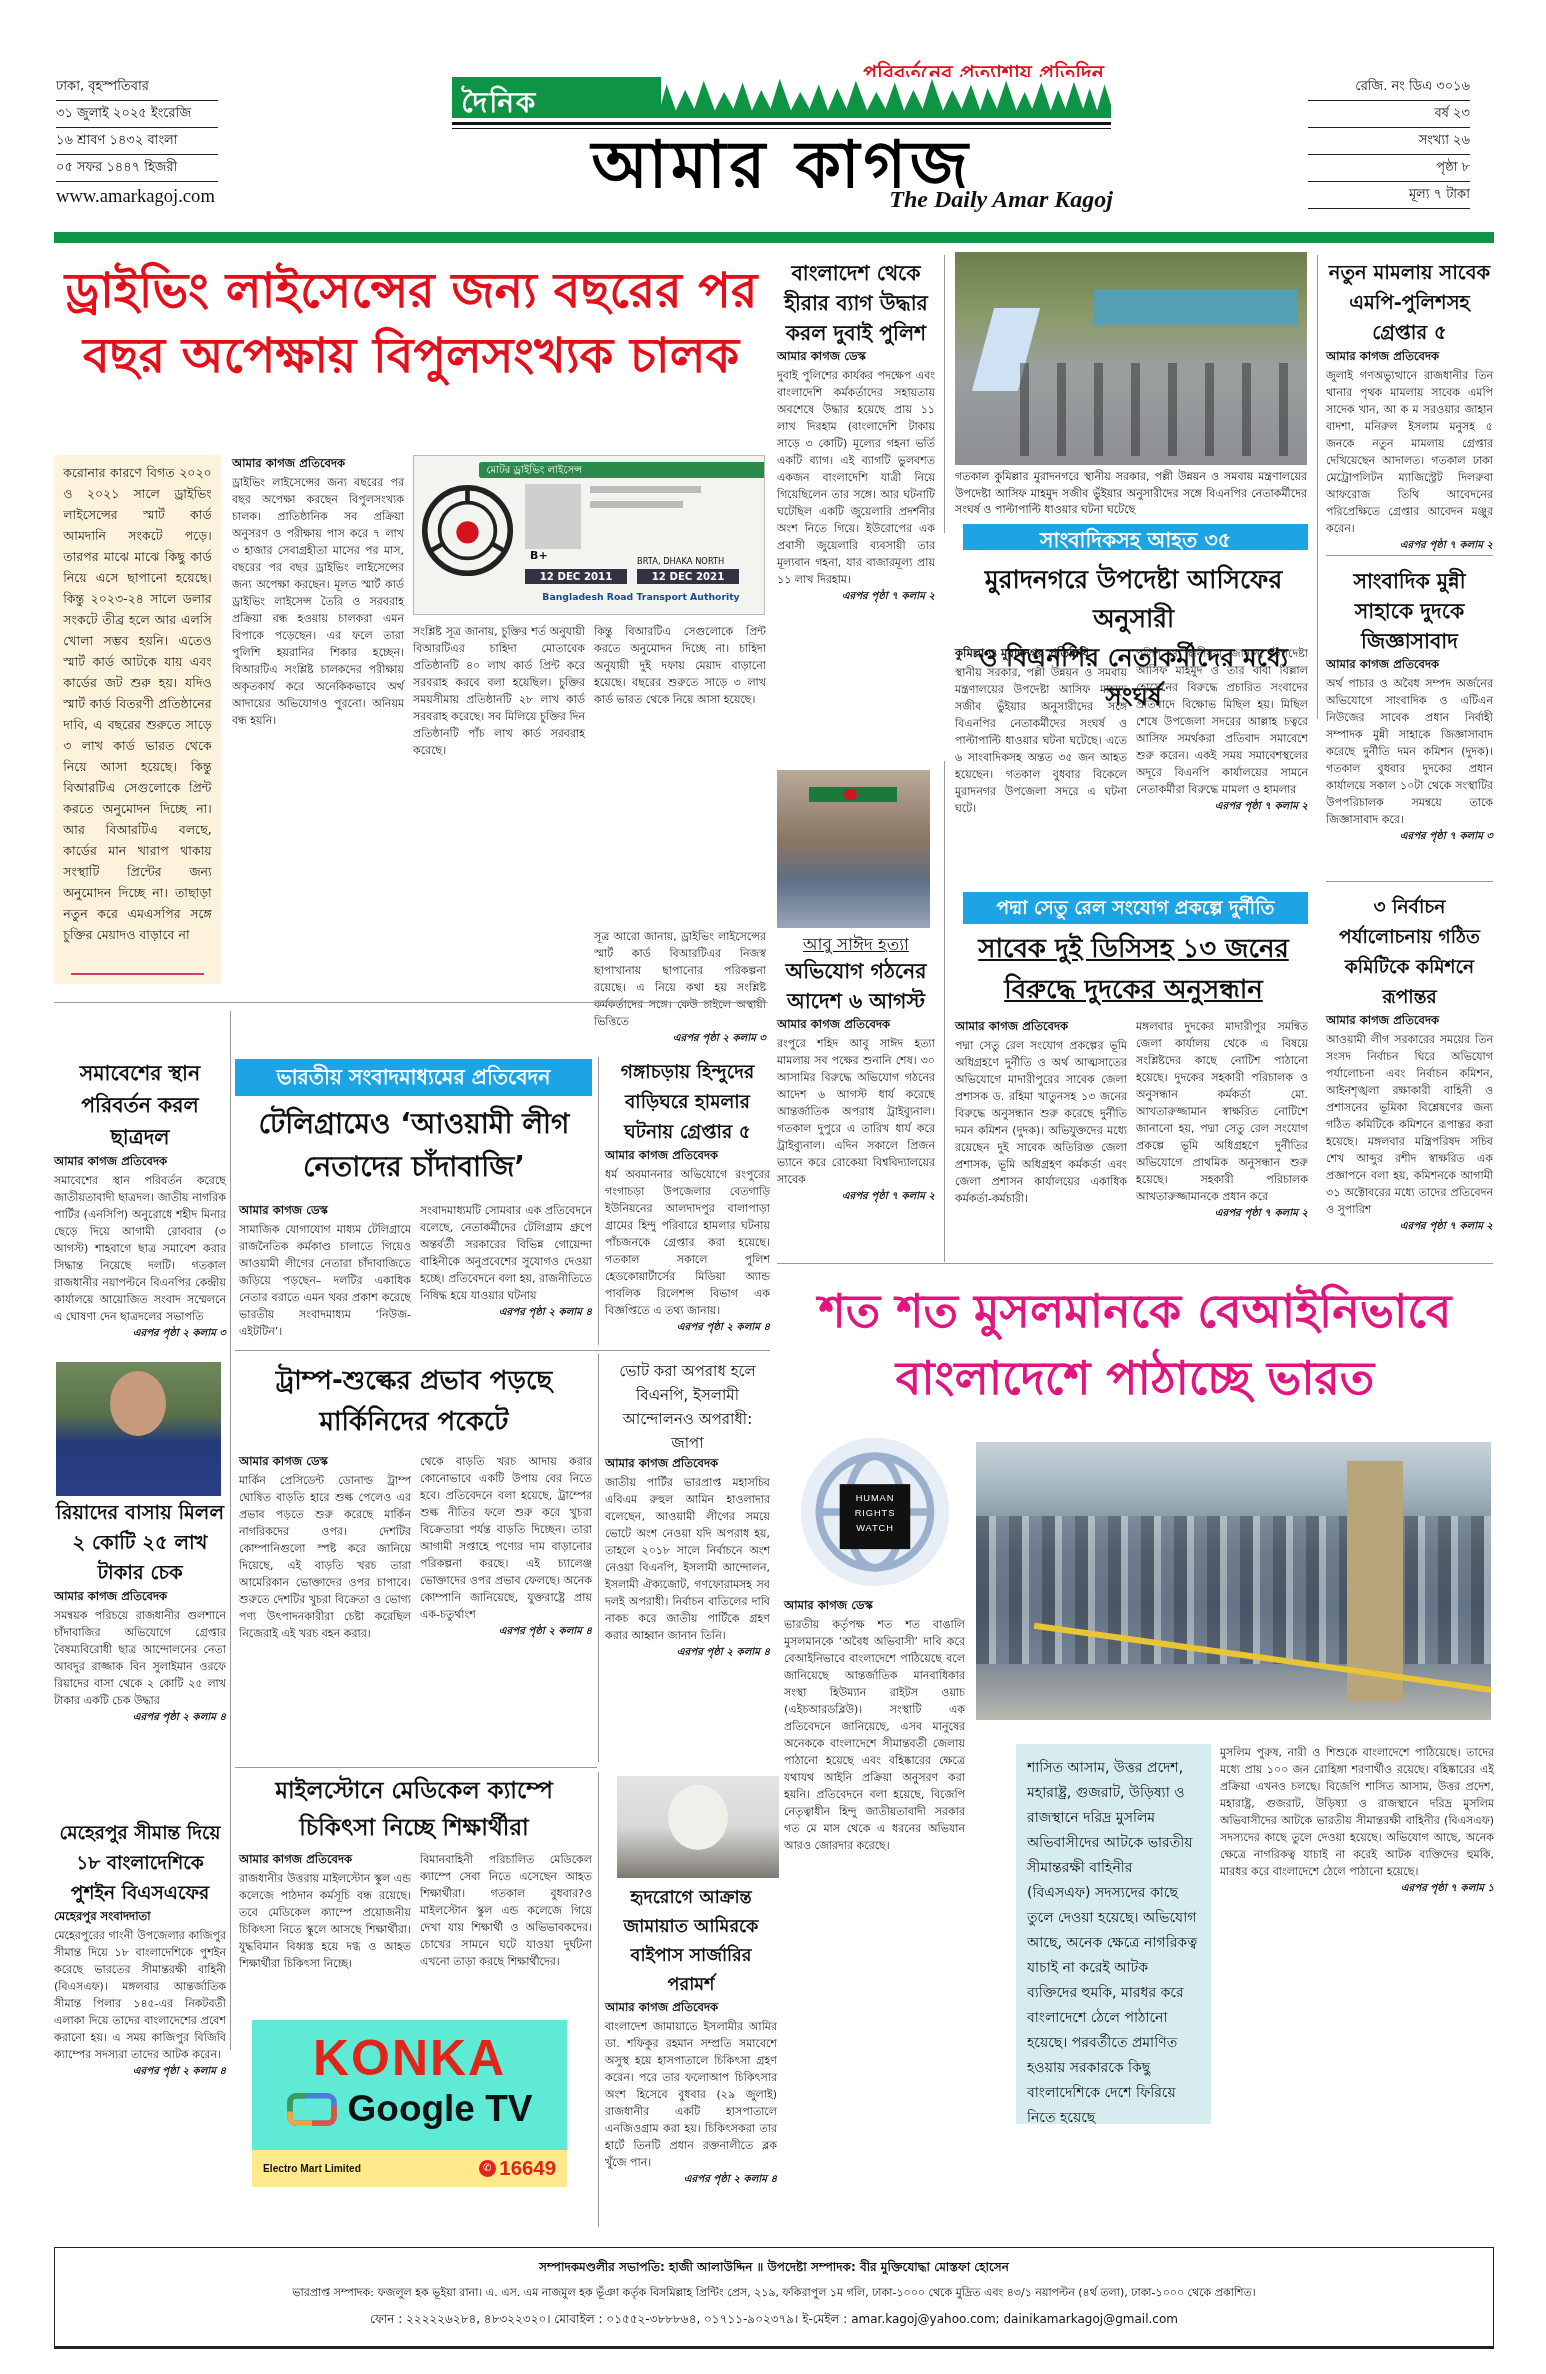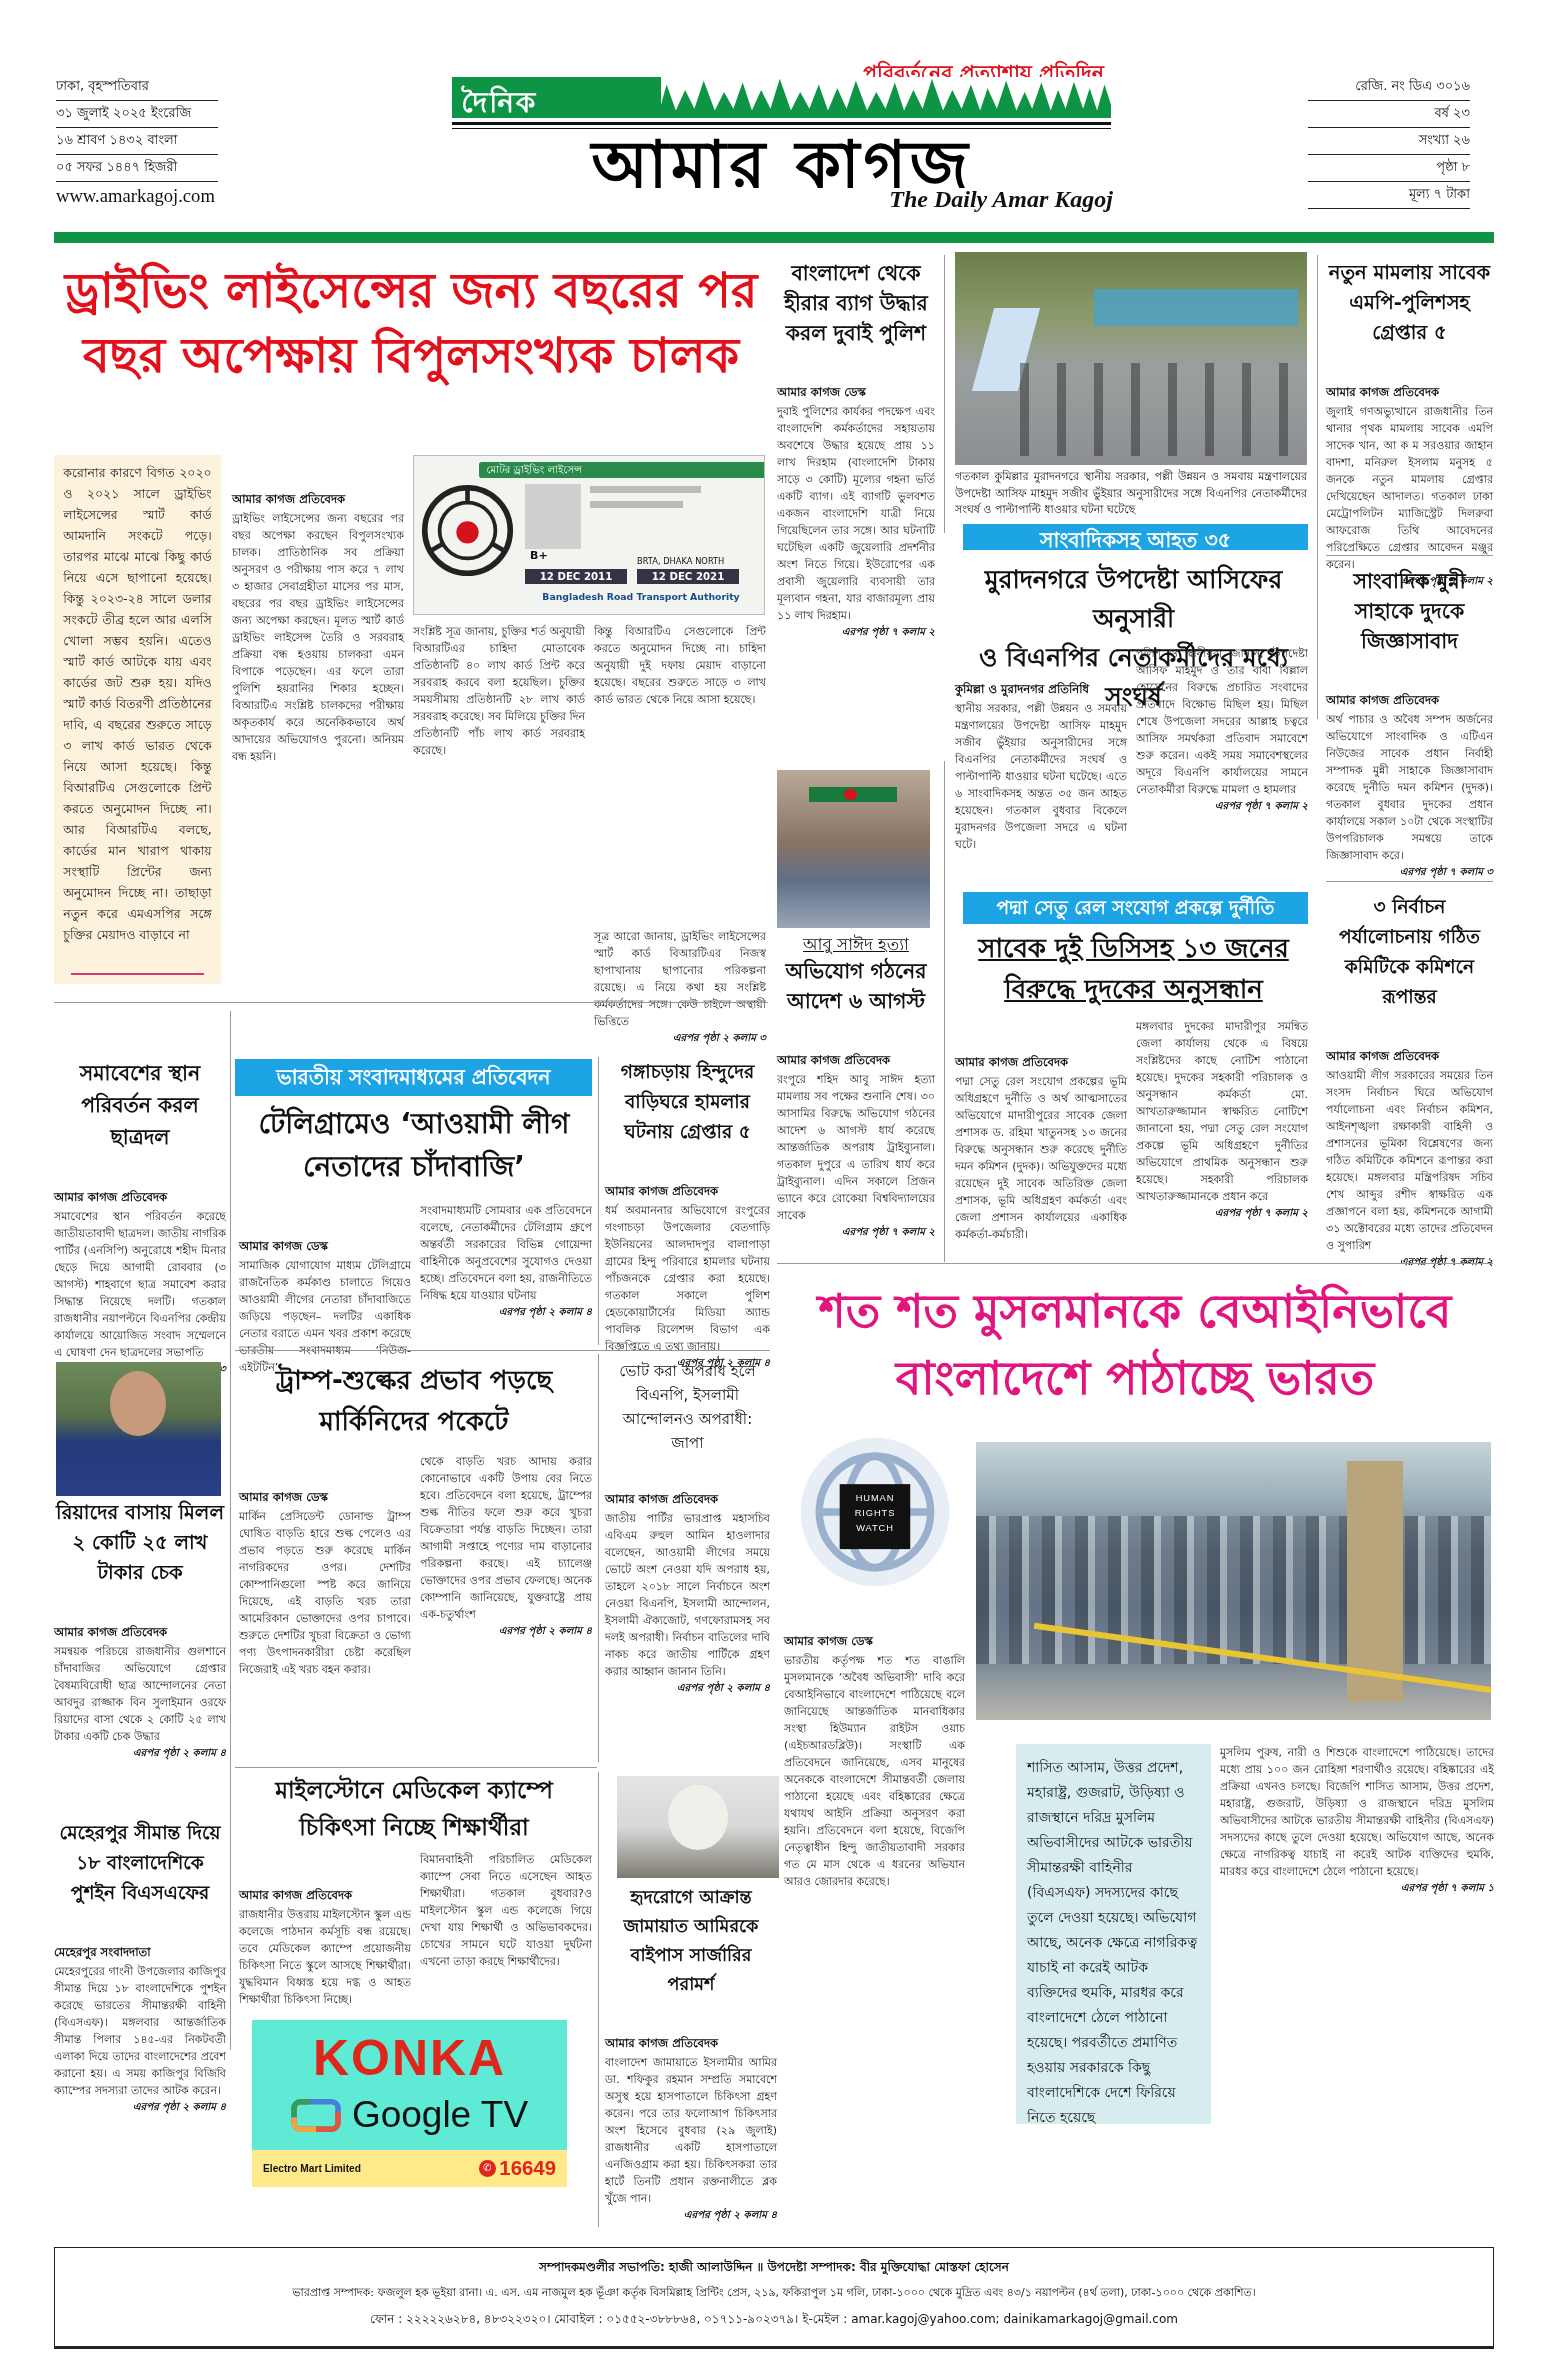--- a/index.html
+++ b/index.html
@@ -20,21 +20,21 @@
   .logo-bar-top { position: absolute; left: 452px; top: 122px; width: 659px; height: 7.4px; border-top: 3.7px solid #111; border-bottom: 1.9px solid #111; }
   .logo-title { position: absolute; left: 452px; top: 128px; width: 659px; text-align: center; font-size: 65px; font-weight: 900; letter-spacing: 3.7px; color: #000; line-height: 74px; }
   .logo-eng { position: absolute; left: 798px; top: 186px; width: 315px; text-align: right; font-family: "Liberation Serif", serif; font-size: 24px; font-weight: bold; font-style: italic; }
   .green-rule { position: absolute; left: 54px; top: 232px; width: 1440px; height: 11px; background: #0d9444; }
 
   
   .hl-red { color: #e3101b; font-weight: 900; text-align: center; }
   .hl-pink { color: #e2157f; font-weight: 900; text-align: center; }
   .hl-black { color: #111; font-weight: bold; text-align: center; }
   .kicker { background: #1ca4e4; color: #fff; text-align: center; font-weight: bold; }
-  .byline { font-size: 11.6px; font-weight: bold; margin-top: 36px; }
+  .byline { font-size: 11.6px; font-weight: bold; }
   .body { font-size: 11px; line-height: 17px; text-align: justify; color: #222; }
   .more { font-size: 10.2px; font-style: italic; font-weight: bold; text-align: right; }
   .col-rule { position: absolute; width: 0.9px; background: #999; }
   .hrule { position: absolute; height: 0.9px; background: #999; }
 
   .photo { position: absolute; overflow: hidden; }
   .caption { font-size: 11px; line-height: 16.7px; text-align: justify; }
 
   .sidebox { background: #fdf3dc; }
   .quote-box { background: #d7ecef; }
@@ -279,21 +279,21 @@
 <div class="abs" style="left:239px; top:1851px; width:172px;">
   <div class="byline">আমার কাগজ প্রতিবেদক</div>
   <div class="body">রাজধানীর উত্তরায় মাইলস্টোন স্কুল এন্ড কলেজে পাঠদান কর্মসূচি বন্ধ রয়েছে। তবে মেডিকেল ক্যাম্পে প্রয়োজনীয় চিকিৎসা নিতে স্কুলে আসছে শিক্ষার্থীরা। যুদ্ধবিমান বিধ্বস্ত হয়ে দগ্ধ ও আহত শিক্ষার্থীরা চিকিৎসা নিচ্ছে।</div>
 </div>
 <div class="abs" style="left:420px; top:1851px; width:172px;">
   <div class="body">বিমানবাহিনী পরিচালিত মেডিকেল ক্যাম্পে সেবা নিতে এসেছেন আহত শিক্ষার্থীরা। গতকাল বুধবার?ও মাইলস্টোন স্কুল এন্ড কলেজে গিয়ে দেখা যায় শিক্ষার্থী ও অভিভাবকদের। চোখের সামনে ঘটে যাওয়া দুর্ঘটনা এখনো তাড়া করছে শিক্ষার্থীদের।</div>
 </div>
 
 <div class="abs ad" style="left:252px; top:2020px; width:315px; height:167px;">
   <div style="text-align:center; font-size:50px; font-weight:900; color:#e0251b; letter-spacing:1.9px; margin-top:9.3px; font-family:'Liberation Sans', sans-serif;">KONKA</div>
-  <div style="display:flex; align-items:center; justify-content:center; gap:11px; margin-top:7px;">
+  <div style="display:flex; align-items:center; justify-content:center; gap:11px; margin-top:1px;font-weight:bold;">
     <svg width="50" height="33" viewBox="0 0 54 36">
       <rect x="3" y="3" width="48" height="30" rx="7" fill="none" stroke="#4a7dd8" stroke-width="6"></rect>
       <path d="M3 20 V26 a7 7 0 0 0 7 7 H27" fill="none" stroke="#f2a33a" stroke-width="6"></path>
       <path d="M51 14 V26 a7 7 0 0 1 -7 7 H27" fill="none" stroke="#e2553a" stroke-width="6"></path>
       <path d="M3 20 V10 a7 7 0 0 1 7 -7 H20" fill="none" stroke="#3a9a5a" stroke-width="6"></path>
     </svg>
     <span style="font-size:37px; font-family:'Liberation Sans', sans-serif; color:#111;">Google TV</span>
   </div>
   <div class="ad-bottom" style="position:absolute; left:0; bottom:0; width:315px; height:37px; display:flex; justify-content:space-between; align-items:center; padding:0 11px;">
     <span style="font-size:10.2px; font-weight:bold; font-family:'Liberation Sans', sans-serif;">Electro Mart Limited</span>

